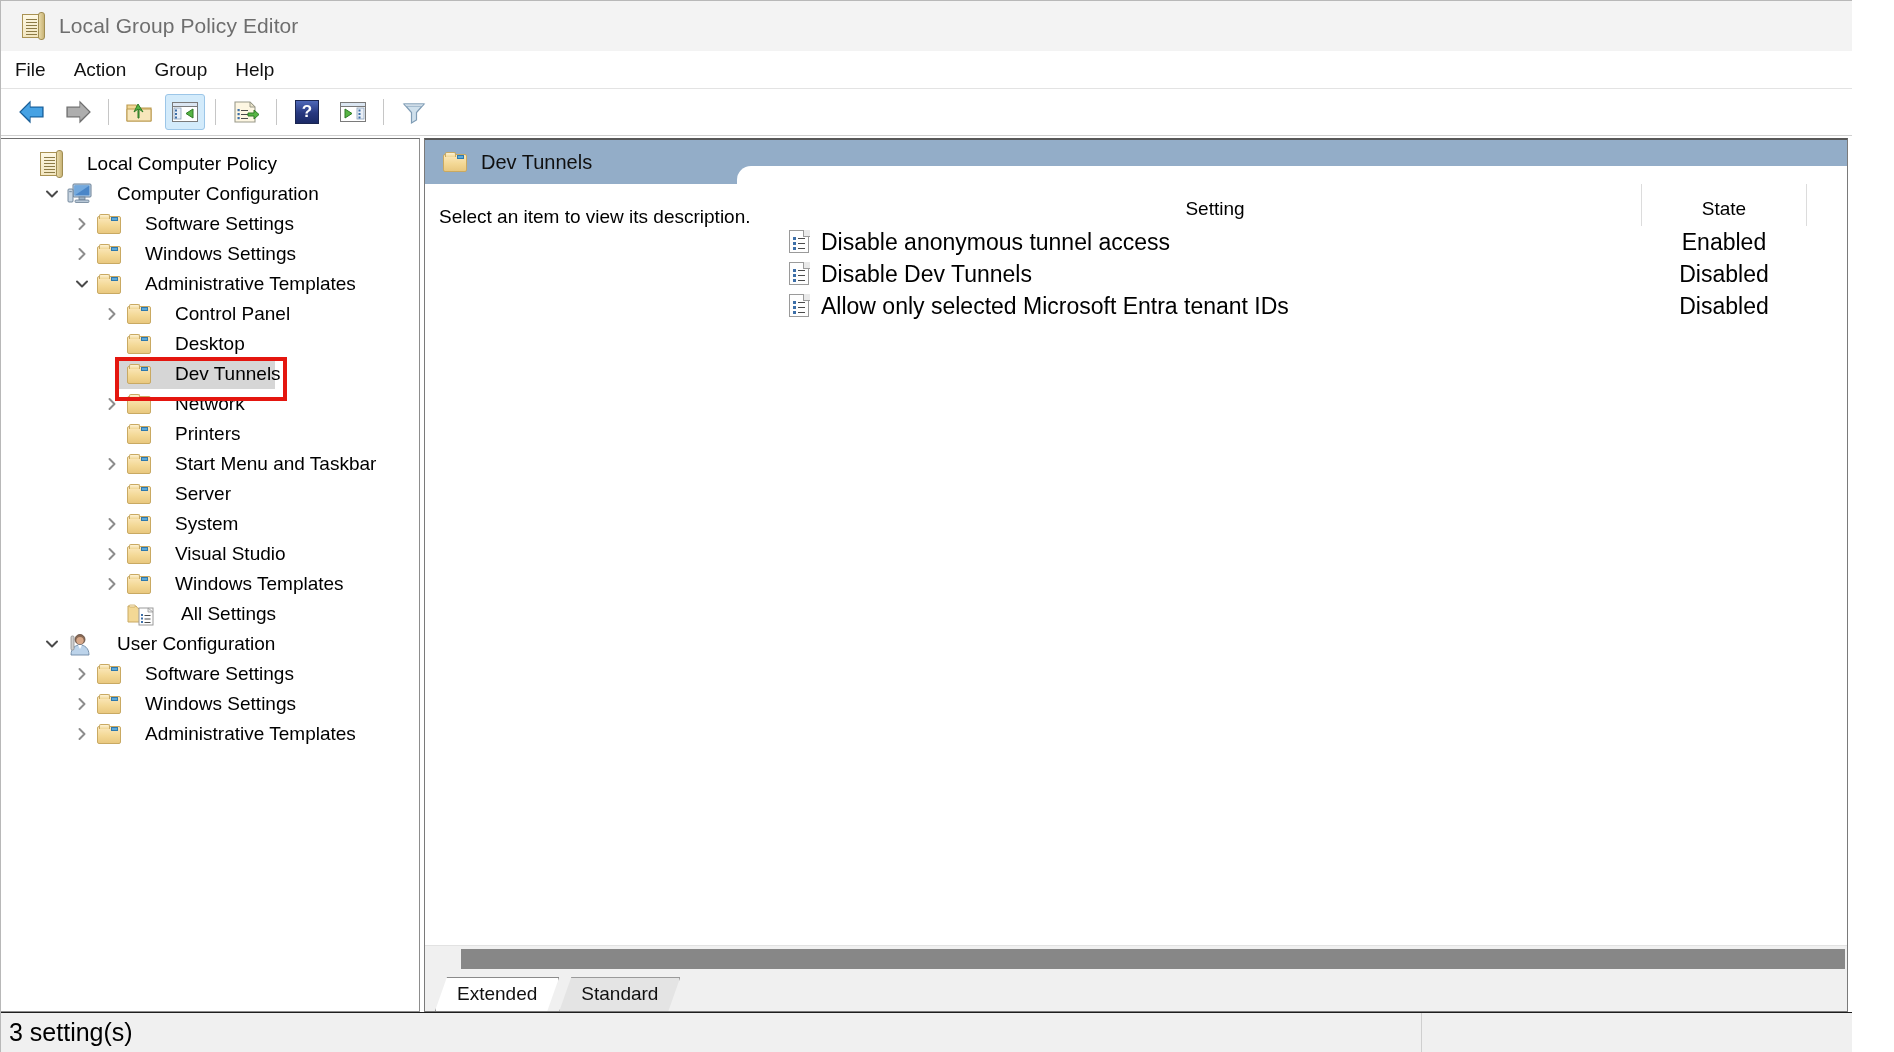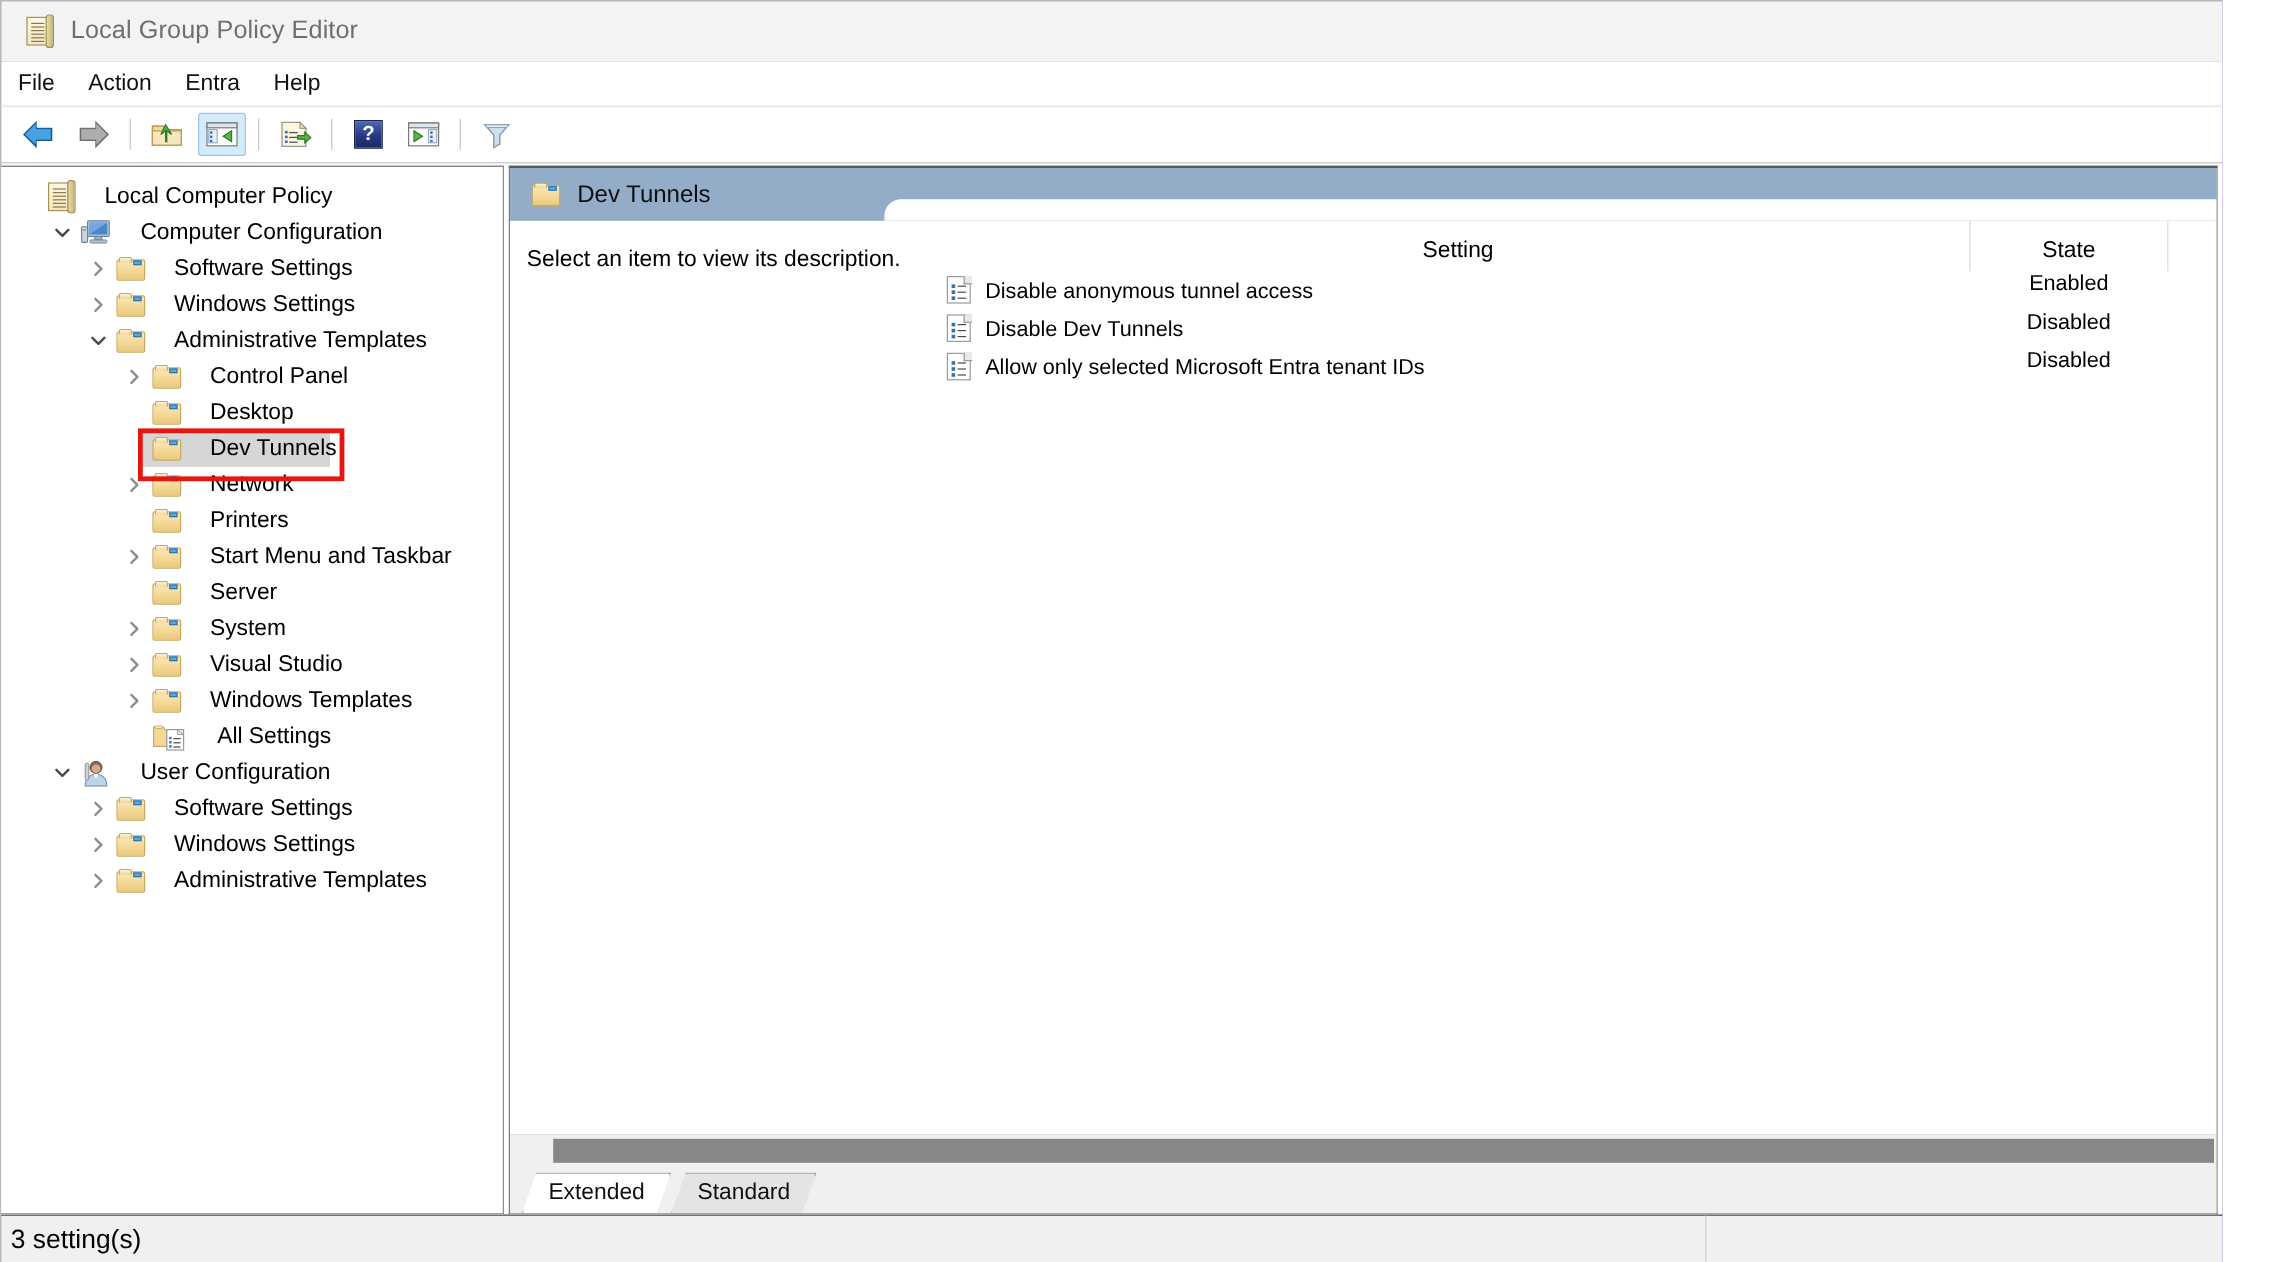--- a/index.html
+++ b/index.html
@@ -345,22 +345,23 @@
   #list-head .col-pad {
     width: 40px;
     flex: 0 0 40px;
   }
   #list-rows {
     flex: 1 1 auto;
     overflow: hidden;
   }
   .srow {
     display: flex;
+    align-items: center;
     height: 32px;
-    font-size: 18px;
+    font-size: 23px;
     cursor: default;
   }
   .srow .c-setting {
     flex: 1 1 auto;
     display: flex;
     align-items: center;
     padding-left: 12px;
     min-width: 0;
   }
   .srow .c-state {
@@ -473,21 +474,21 @@
     height: 40px;
     flex: 0 0 auto;
     background: #f0f0f0;
     border-top: 1px solid #1e1e1e;
     display: flex;
     align-items: center;
     box-sizing: border-box;
   }
   #statusbar .st-cell {
     padding-left: 8px;
-    font-size: 22px;
+    font-size: 25px;
   }
   #statusbar .st-main {
     flex: 1 1 auto;
     border-right: 1px solid #cfcfcf;
     height: 100%;
     display: flex;
     align-items: center;
   }
   #statusbar .st-right {
     width: 430px;
@@ -504,21 +505,21 @@
     <span class="gpedit-icon">
       <span class="pg"></span>
         <span class="roll"></span>
     </span>
     <span class="title-text">Local Group Policy Editor</span>
   </div>
 
   <div id="menubar">
     <div class="menu-item">File</div>
     <div class="menu-item">Action</div>
-    <div class="menu-item">Entra</div>
+    <div class="menu-item">Group</div>
     <div class="menu-item">Help</div>
   </div>
 
   <div id="toolbar">
 
     <div class="tb-btn">
       <span class="arrow-ico">
         <svg width="30" height="26" viewBox="0 0 30 26">
           <path d="M13 3 L3 13 L13 23 L13 18 L26 18 L26 8 L13 8 Z" fill="#2f8fd8" stroke="#1b5e96" stroke-width="1.2"></path>
           <path d="M13 4 L4 13 L13 21 L13 17 L25 17 L25 9 L13 9 Z" fill="#59b2ef" opacity=".55"></path>

